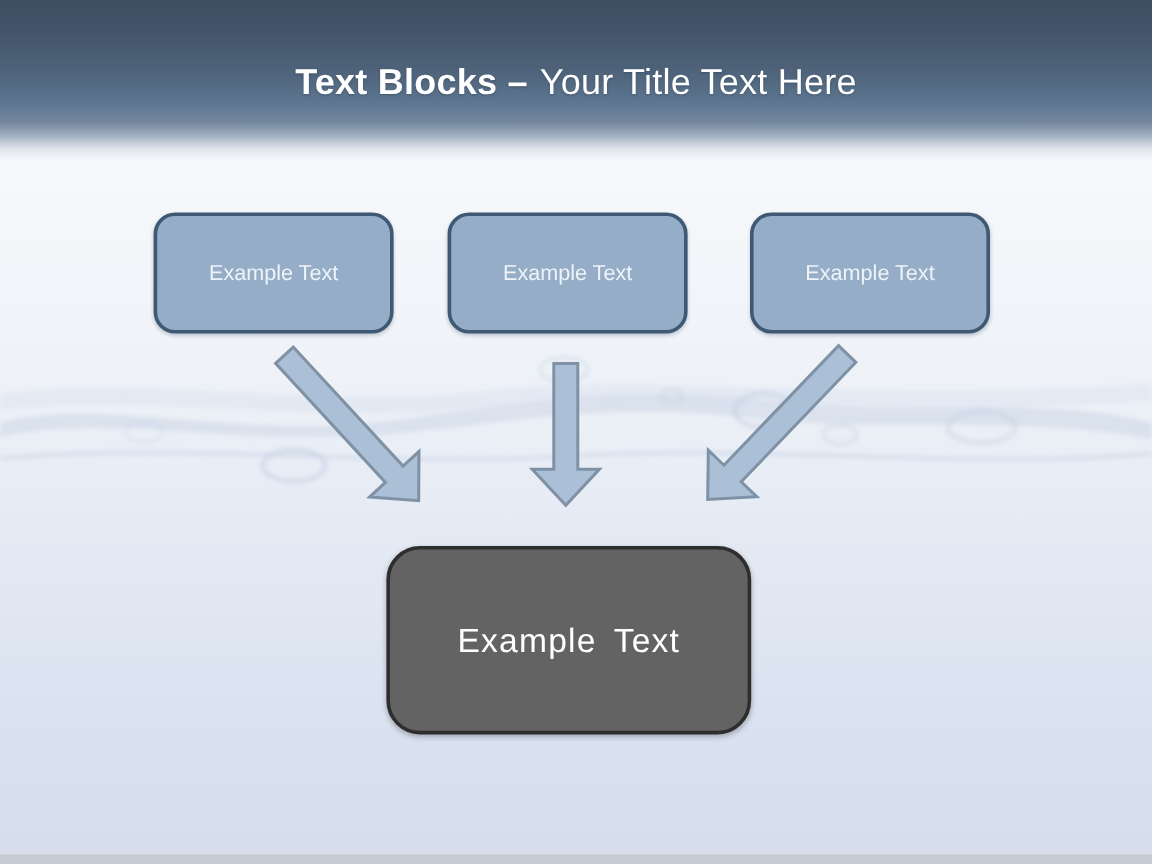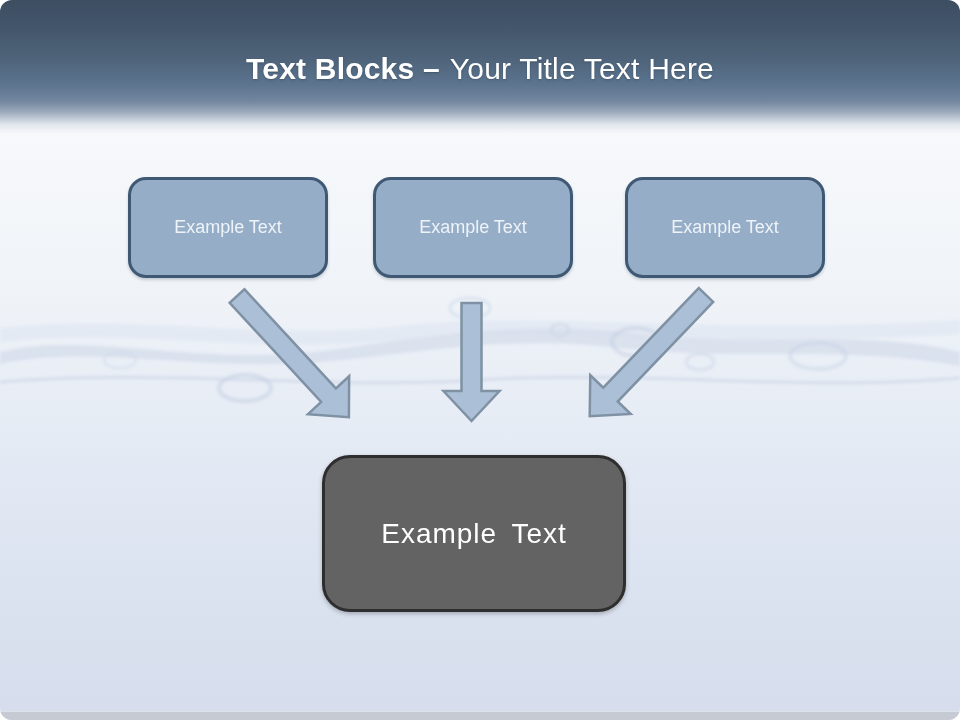--- a/index.html
+++ b/index.html
@@ -9,21 +9,20 @@
     height: 720px;
     overflow: hidden;
     font-family: "Liberation Sans", sans-serif;
     background: linear-gradient(180deg,
       #f7f9fb 130px,
       #eff3f8 300px,
       #e4eaf4 450px,
       #dae2f0 600px,
       #d6deed 705px,
       #d6deed 100%);
-    border-radius: 12px;
   }
   
   .header {
     position: absolute;
     left: 0; top: 0;
     width: 960px; height: 134px;
     background: linear-gradient(180deg,
       #3d4e61 0%,
       #42546a 18%,
       #4d6278 42%,

